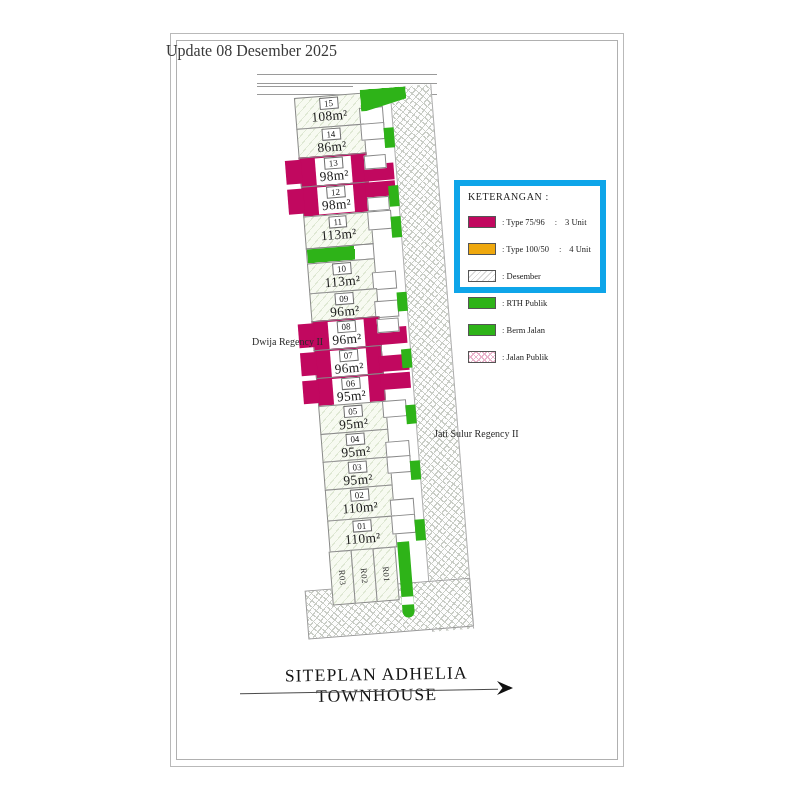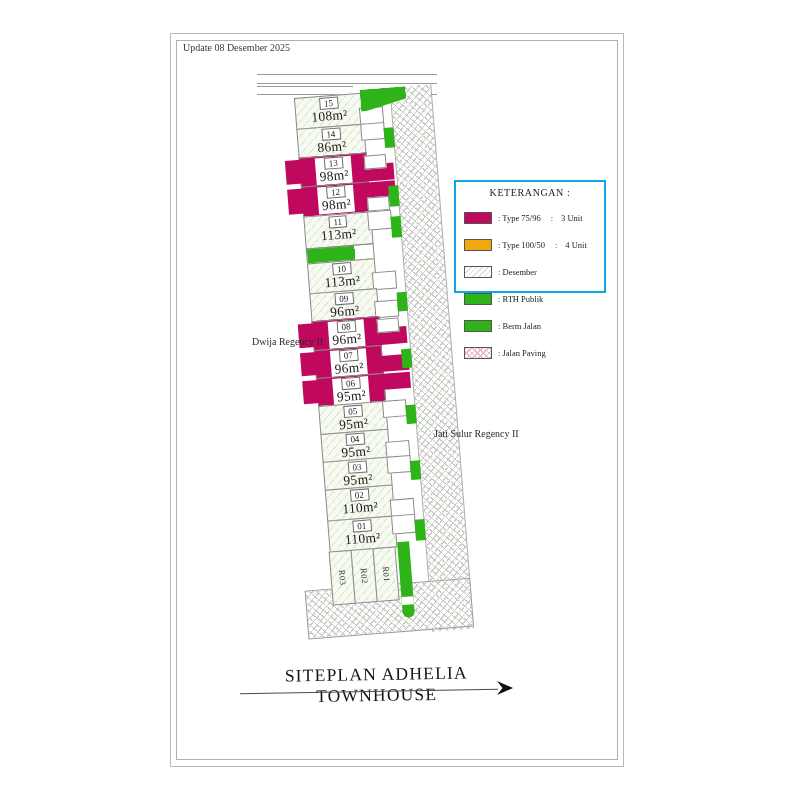--- a/index.html
+++ b/index.html
@@ -2,21 +2,21 @@
 <html style="--magenta: #c1085f; --orange: #efa80d; --green: #2eb318; --line: #8a8a8a; --hatchline: #dfe8d4; --pave: #c9cdc6; --pavepink: #eab4cc;"><head>
 <meta charset="utf-8">
 <style>
   html,body{margin:0;padding:0;}
   body{width:800px;height:800px;background:#ffffff;position:relative;overflow:hidden;
        font-family:"Liberation Serif", serif;color:#1c1c1c;}
   .abs{position:absolute;}
   
   .frame-outer{left:170px;top:33px;width:452px;height:732px;border:1px solid #b9b9b9;}
   .frame-inner{left:176px;top:40px;width:440px;height:718px;border:1px solid #b0b0b0;}
-  .update{left:183px;top:42px;font-size:10px;color:#3a3a3a;text-align:center;}
+  .update{left:166px;top:42px;font-size:16px;color:#3a3a3a;text-align:center;}
   
   .roadline{height:0;border-top:1px solid #9a9a9a;}
   
   .strip{left:294px;top:99px;width:66px;transform:rotate(-4.5deg);transform-origin:0 0;}
   .row{position:relative;width:66px;margin-top:-1px;border:1px solid var(--line);z-index:1;}
   .hatch{background-color:#f7faf1;
          background-image:repeating-linear-gradient(135deg,var(--hatchline) 0 1px,transparent 1px 6px);}
   .avail{background-color:var(--magenta);}
   .paving{background-color:#fdfdfd;
           background-image:repeating-linear-gradient(45deg,var(--pave) 0 1px,transparent 1px 5px),
@@ -42,22 +42,22 @@
          display:flex;align-items:center;justify-content:center;}
   .rcell span{transform:rotate(90deg);font-size:8.5px;letter-spacing:.5px;color:#2a2a2a;}
   .rgreen{position:absolute;left:68px;top:-4px;width:12px;height:76px;background:var(--green);
           border-radius:0 0 7px 7px;z-index:2;}
   .rgreen .gap{position:absolute;left:0;bottom:13px;width:12px;height:8px;background:#fff;}
   .bottompaving{position:absolute;left:-28px;top:491px;width:164px;height:47px;
                 border:1px solid #9a9a9a;z-index:0;}
   
   .arealabel{font-size:10px;color:#2a2a2a;}
   
-  .legend{left:454px;top:180px;width:152px;height:113px;border:2px solid #0ea5e9;background:#fff;
-          padding:5px 8px;box-sizing:border-box;text-align:center;}
+  .legend{left:454px;top:180px;width:152px;height:113px;border:6px solid #0ea5e9;background:#fff;
+          padding:5px 8px;box-sizing:border-box;}
   .legend-title{font-size:10px;letter-spacing:.6px;margin-bottom:4px;}
   .lrow{display:flex;align-items:center;height:15px;margin-top:12px;}
   .swatch{width:26px;height:10px;border:1px solid #555;margin-right:6px;flex:0 0 auto;}
   .sw-magenta{background:var(--magenta);}
   .sw-orange{background:var(--orange);}
   .sw-green{background:var(--green);}
   .sw-hatch{background-color:#fff;
             background-image:repeating-linear-gradient(135deg,#ddd 0 1px,transparent 1px 4px);}
   .sw-paving{background-color:#fff;
              background-image:repeating-linear-gradient(45deg,var(--pavepink) 0 1px,transparent 1px 4px),
@@ -253,21 +253,21 @@
       <div class="lrow">
         <span class="swatch sw-green"></span>
         <span class="ltext">: RTH Publik</span>
       </div>
       <div class="lrow">
         <span class="swatch sw-green"></span>
         <span class="ltext">: Berm Jalan</span>
       </div>
       <div class="lrow">
         <span class="swatch sw-paving"></span>
-        <span class="ltext">: Jalan Paving</span>
+        <span class="ltext">: Jalan Publik</span>
       </div>
     </div>
 </div>
 
 <div class="abs titleblock">
   <span class="maintitle">SITEPLAN ADHELIA TOWNHOUSE</span>
 </div>
 <div class="abs titleline"></div>
 <div class="abs arrowhead">
   <svg width="18" height="16" viewBox="0 0 18 16">

